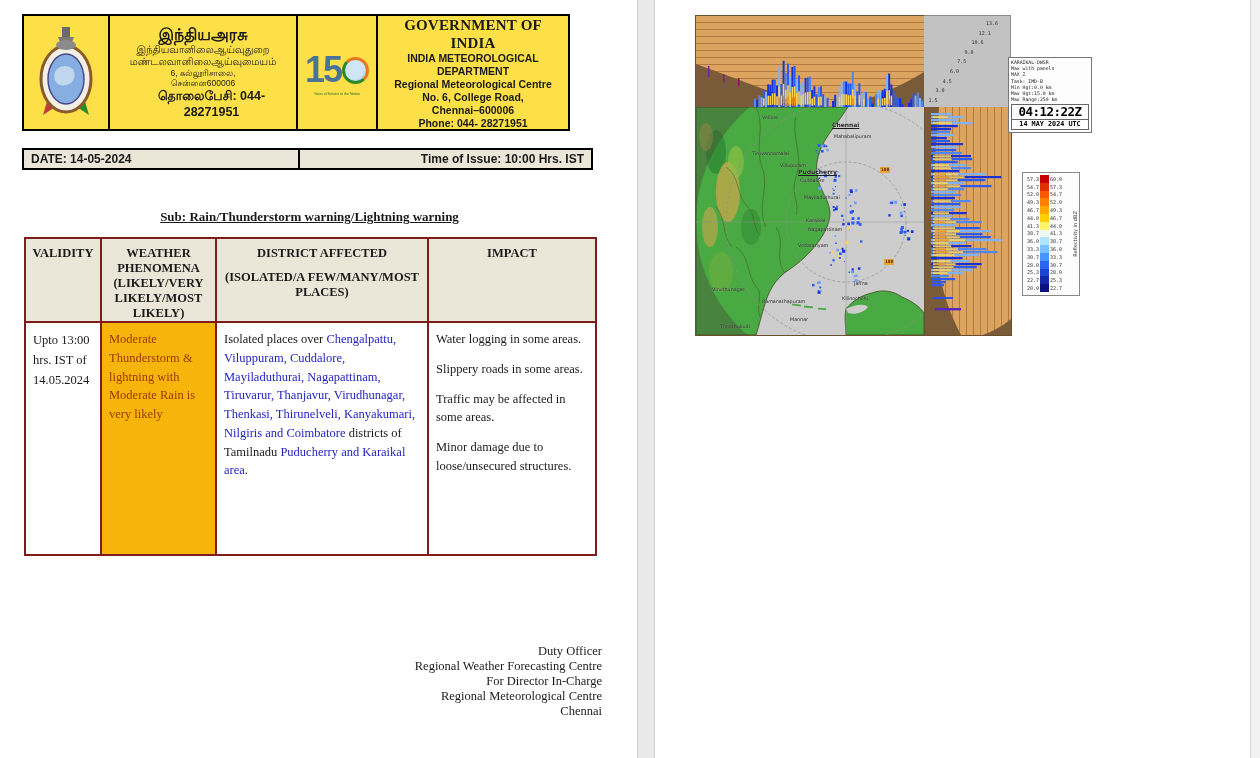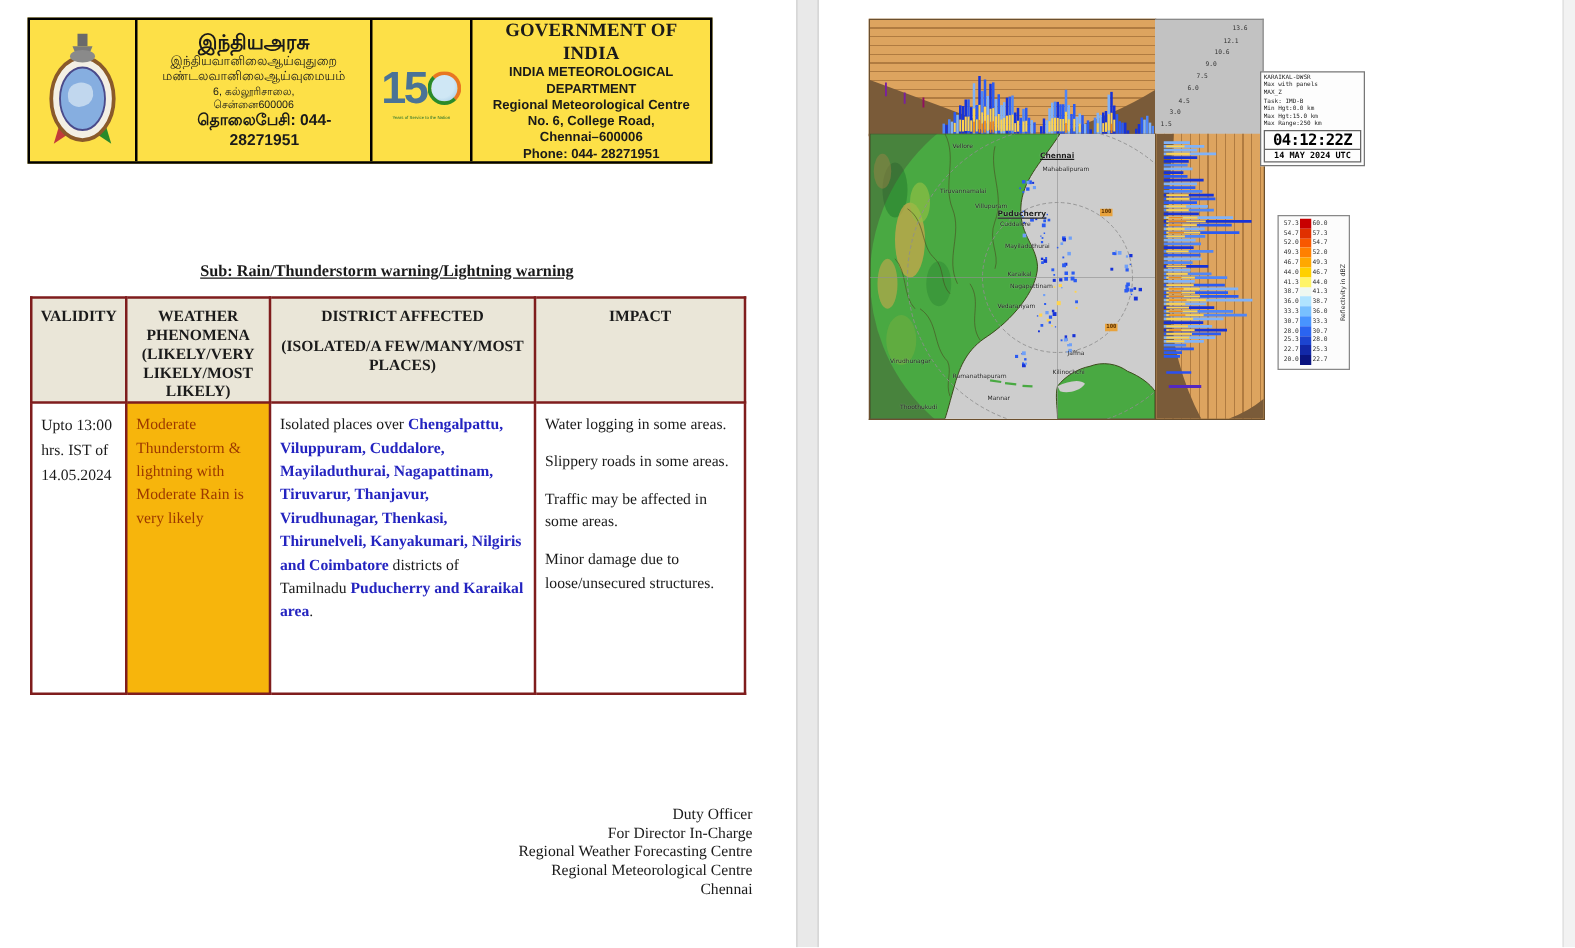--- a/index.html
+++ b/index.html
@@ -50,21 +50,21 @@
   
   .subject{left:24px;top:209px;width:571px;text-align:center;font-weight:bold;font-size:13px;text-decoration:underline;}
 
   
   .warn-table{left:24px;top:237px;border-collapse:collapse;table-layout:fixed;width:571px;}
   .warn-table th,.warn-table td{border:2px solid #7f1d1d;vertical-align:top;box-sizing:border-box;}
   .warn-table th{background:#EAE6D8;font-size:12.5px;font-weight:bold;text-align:center;
                  padding:7px 4px 0 4px;height:83px;}
   .warn-table td{height:233px;padding:7px 7px;font-size:12.5px;line-height:1.5;}
   .th-sub{margin-top:9px;}
-  .blue{font-weight:bold;}
+  .blue{font-weight:normal;}
   .impact-line{margin:0 4px 11px 0;}
 
   
   .signature{left:300px;top:644px;width:302px;text-align:right;font-size:12.5px;line-height:15px;}
 
   
   .radar-tl{left:695px;top:15px;width:228px;height:92px;background:#DDA45F;
             background-image:repeating-linear-gradient(to bottom,rgba(0,0,0,0) 0 6px,rgba(139,90,40,.55) 6px 7px);
             border:1px solid #6b4f2e;box-sizing:content-box;}
   .radar-tr{left:924px;top:15px;width:86px;height:92px;background:#C2C2C2;border:1px solid #8a8a8a;border-left:none;}
@@ -136,20 +136,24 @@
       <div class="hdr-cell c-eng">
         <div class="eng-govt">GOVERNMENT OF INDIA</div>
         <div class="eng-line sans">INDIA METEOROLOGICAL DEPARTMENT</div>
         <div class="eng-line sans">Regional Meteorological Centre</div>
         <div class="eng-line sans">No. 6, College Road,</div>
         <div class="eng-line sans">Chennai–600006</div>
         <div class="eng-line sans">Phone:  044- 28271951</div>
       </div>
     </div>
 
+    <div class="abs date-row sans">
+      <div class="date-cell">DATE: 14-05-2024</div>
+      <div class="time-cell">Time of Issue: 10:00 Hrs. IST</div>
+    </div>
 
     <div class="abs subject">Sub: Rain/Thunderstorm warning/Lightning warning</div>
 
     <table class="abs warn-table">
       <colgroup>
           <col style="width:76px">
           <col style="width:115px">
           <col style="width:212px">
           <col style="width:168px">
         </colgroup>
@@ -172,22 +176,22 @@
               <p class="impact-line">Slippery roads in some areas.</p>
               <p class="impact-line">Traffic may be affected in some areas.</p>
               <p class="impact-line">Minor damage due to loose/unsecured structures.</p>
             </td>
       </tr>
     </tbody>
       </table>
 
     <div class="abs signature">
         <div class="sig-line">Duty Officer</div>
+        <div class="sig-line">Regional Weather Forecasting Centre</div>
         <div class="sig-line">For Director In-Charge</div>
-        <div class="sig-line">Regional Weather Forecasting Centre</div>
         <div class="sig-line">Regional Meteorological Centre</div>
         <div class="sig-line">Chennai</div>
       </div>
   </div>
 
   <div class="abs page-divider"></div>
 
   <div class="abs" style="left:653px;top:0;width:597px;height:758px;">
 
     <div class="abs radar-tl" style="left:42px;top:15px;">

